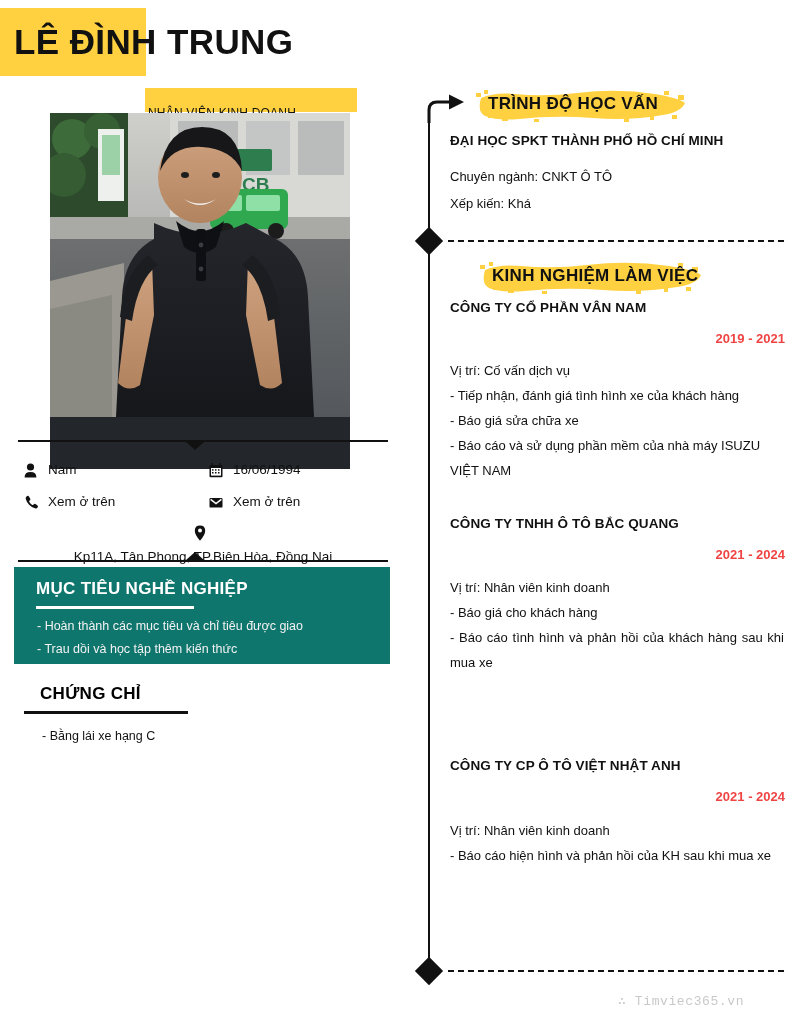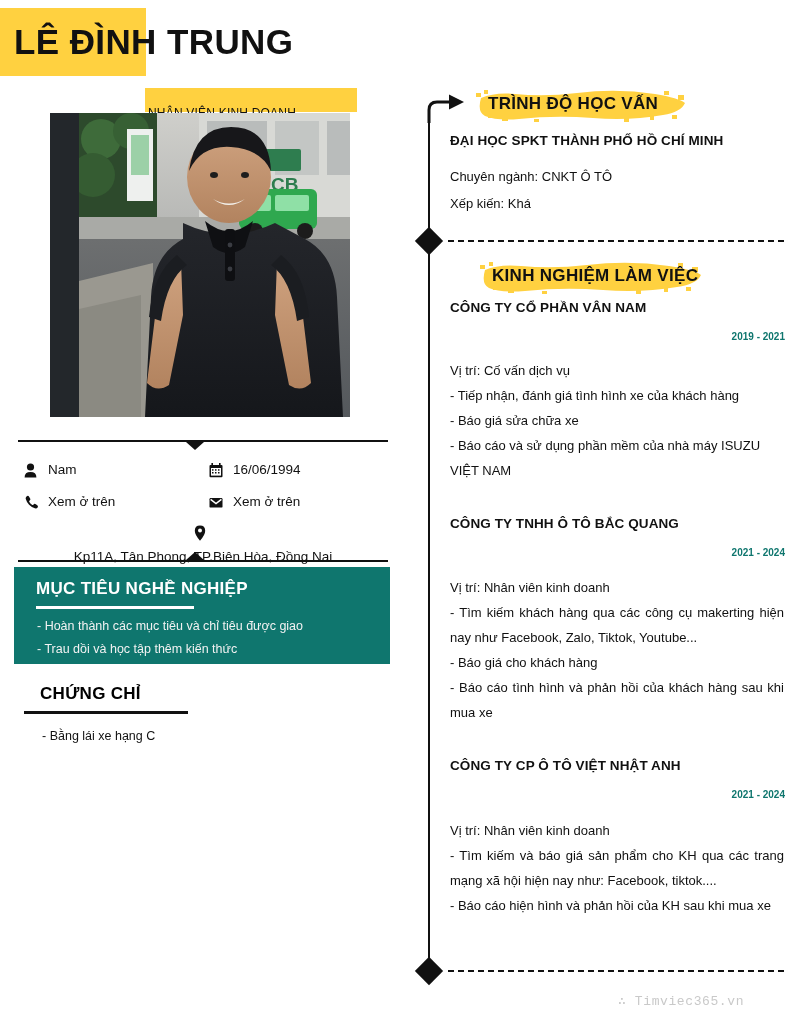--- a/index.html
+++ b/index.html
@@ -30,22 +30,22 @@
   }
   .role {
     position:absolute; left:148px; top:90px;
     font-size:12px; color:#111; letter-spacing:0.2px;
     line-height:21px; white-space:nowrap;margin-top:13px;
   }
 
   
   .photo {
     position:absolute; left:50px; top:113px;
-    width:300px; height:304px;
-    overflow:hidden; background:#23272b;padding-left:29px;
+    width:300px; height:356px;
+    overflow:hidden; background:#23272b;
   }
   .photo svg { display:block; }
 
   
   .contact-wrap { position:absolute; left:18px; top:440px; width:370px; }
   .rule { position:relative; height:2px; background:#111; }
   .rule .notch-down, .rule .notch-up {
     position:absolute; left:168px; width:0; height:0;
     border-left:9px solid transparent; border-right:9px solid transparent;
   }
@@ -123,22 +123,22 @@
   }
 
   .org {
     position:absolute; font-size:13.5px; font-weight:bold;
     color:#111; letter-spacing:0.1px; white-space:nowrap;
   }
   .sub {
     position:absolute; font-size:13px; color:#111; line-height:24px;
   }
   .years {
-    position:absolute; right:26px; font-size:10px; font-weight:bold;
-    color:#0f766e; white-space:nowrap;margin-left:36px;
+    position:absolute; right:26px; font-size:13px; font-weight:bold;
+    color:#ef4444; white-space:nowrap;margin-left:36px;
   }
   .body-txt {
     position:absolute; font-size:13px; color:#111;
     line-height:25px; width:334px;
   }
   .body-txt p { margin:0; }
   .just { text-align:justify; }
 
   
   .wm {
@@ -362,28 +362,26 @@
     <p>Vị trí: Cố vấn dịch vụ</p>
     <p>- Tiếp nhận, đánh giá tình hình xe của khách hàng</p>
     <p>- Báo giá sửa chữa xe</p>
     <p>- Báo cáo và sử dụng phần mềm của nhà máy ISUZU VIỆT NAM</p>
   </div>
 
   <div class="org" style="left:450px; top:516px;">CÔNG TY TNHH Ô TÔ BẮC QUANG</div>
   <div class="years" style="top:547px;">2021 - 2024</div>
   <div class="body-txt" style="left:450px; top:575px;">
     <p>Vị trí: Nhân viên kinh doanh</p>
-    <p class="just">- Tìm kiếm khách hàng qua các công cụ makerting hiện nay như Facebook, Zalo, Tiktok, Youtube...</p>
     <p>- Báo giá cho khách hàng</p>
     <p class="just">- Báo cáo tình hình và phản hồi của khách hàng sau khi mua xe</p>
   </div>
 
   <div class="org" style="left:450px; top:758px;">CÔNG TY CP Ô TÔ VIỆT NHẬT ANH</div>
   <div class="years" style="top:789px;">2021 - 2024</div>
   <div class="body-txt" style="left:450px; top:818px;">
     <p>Vị trí: Nhân viên kinh doanh</p>
-    <p class="just">- Tìm kiếm và báo giá sản phẩm cho KH qua các trang mạng xã hội hiện nay như: Facebook, tiktok....</p>
     <p class="just">-  Báo cáo hiện hình và phản hồi của KH sau khi mua xe</p>
   </div>
 
   <div class="wm">∴ Timviec365.vn</div>
 
 </div>
 
 </body></html>

